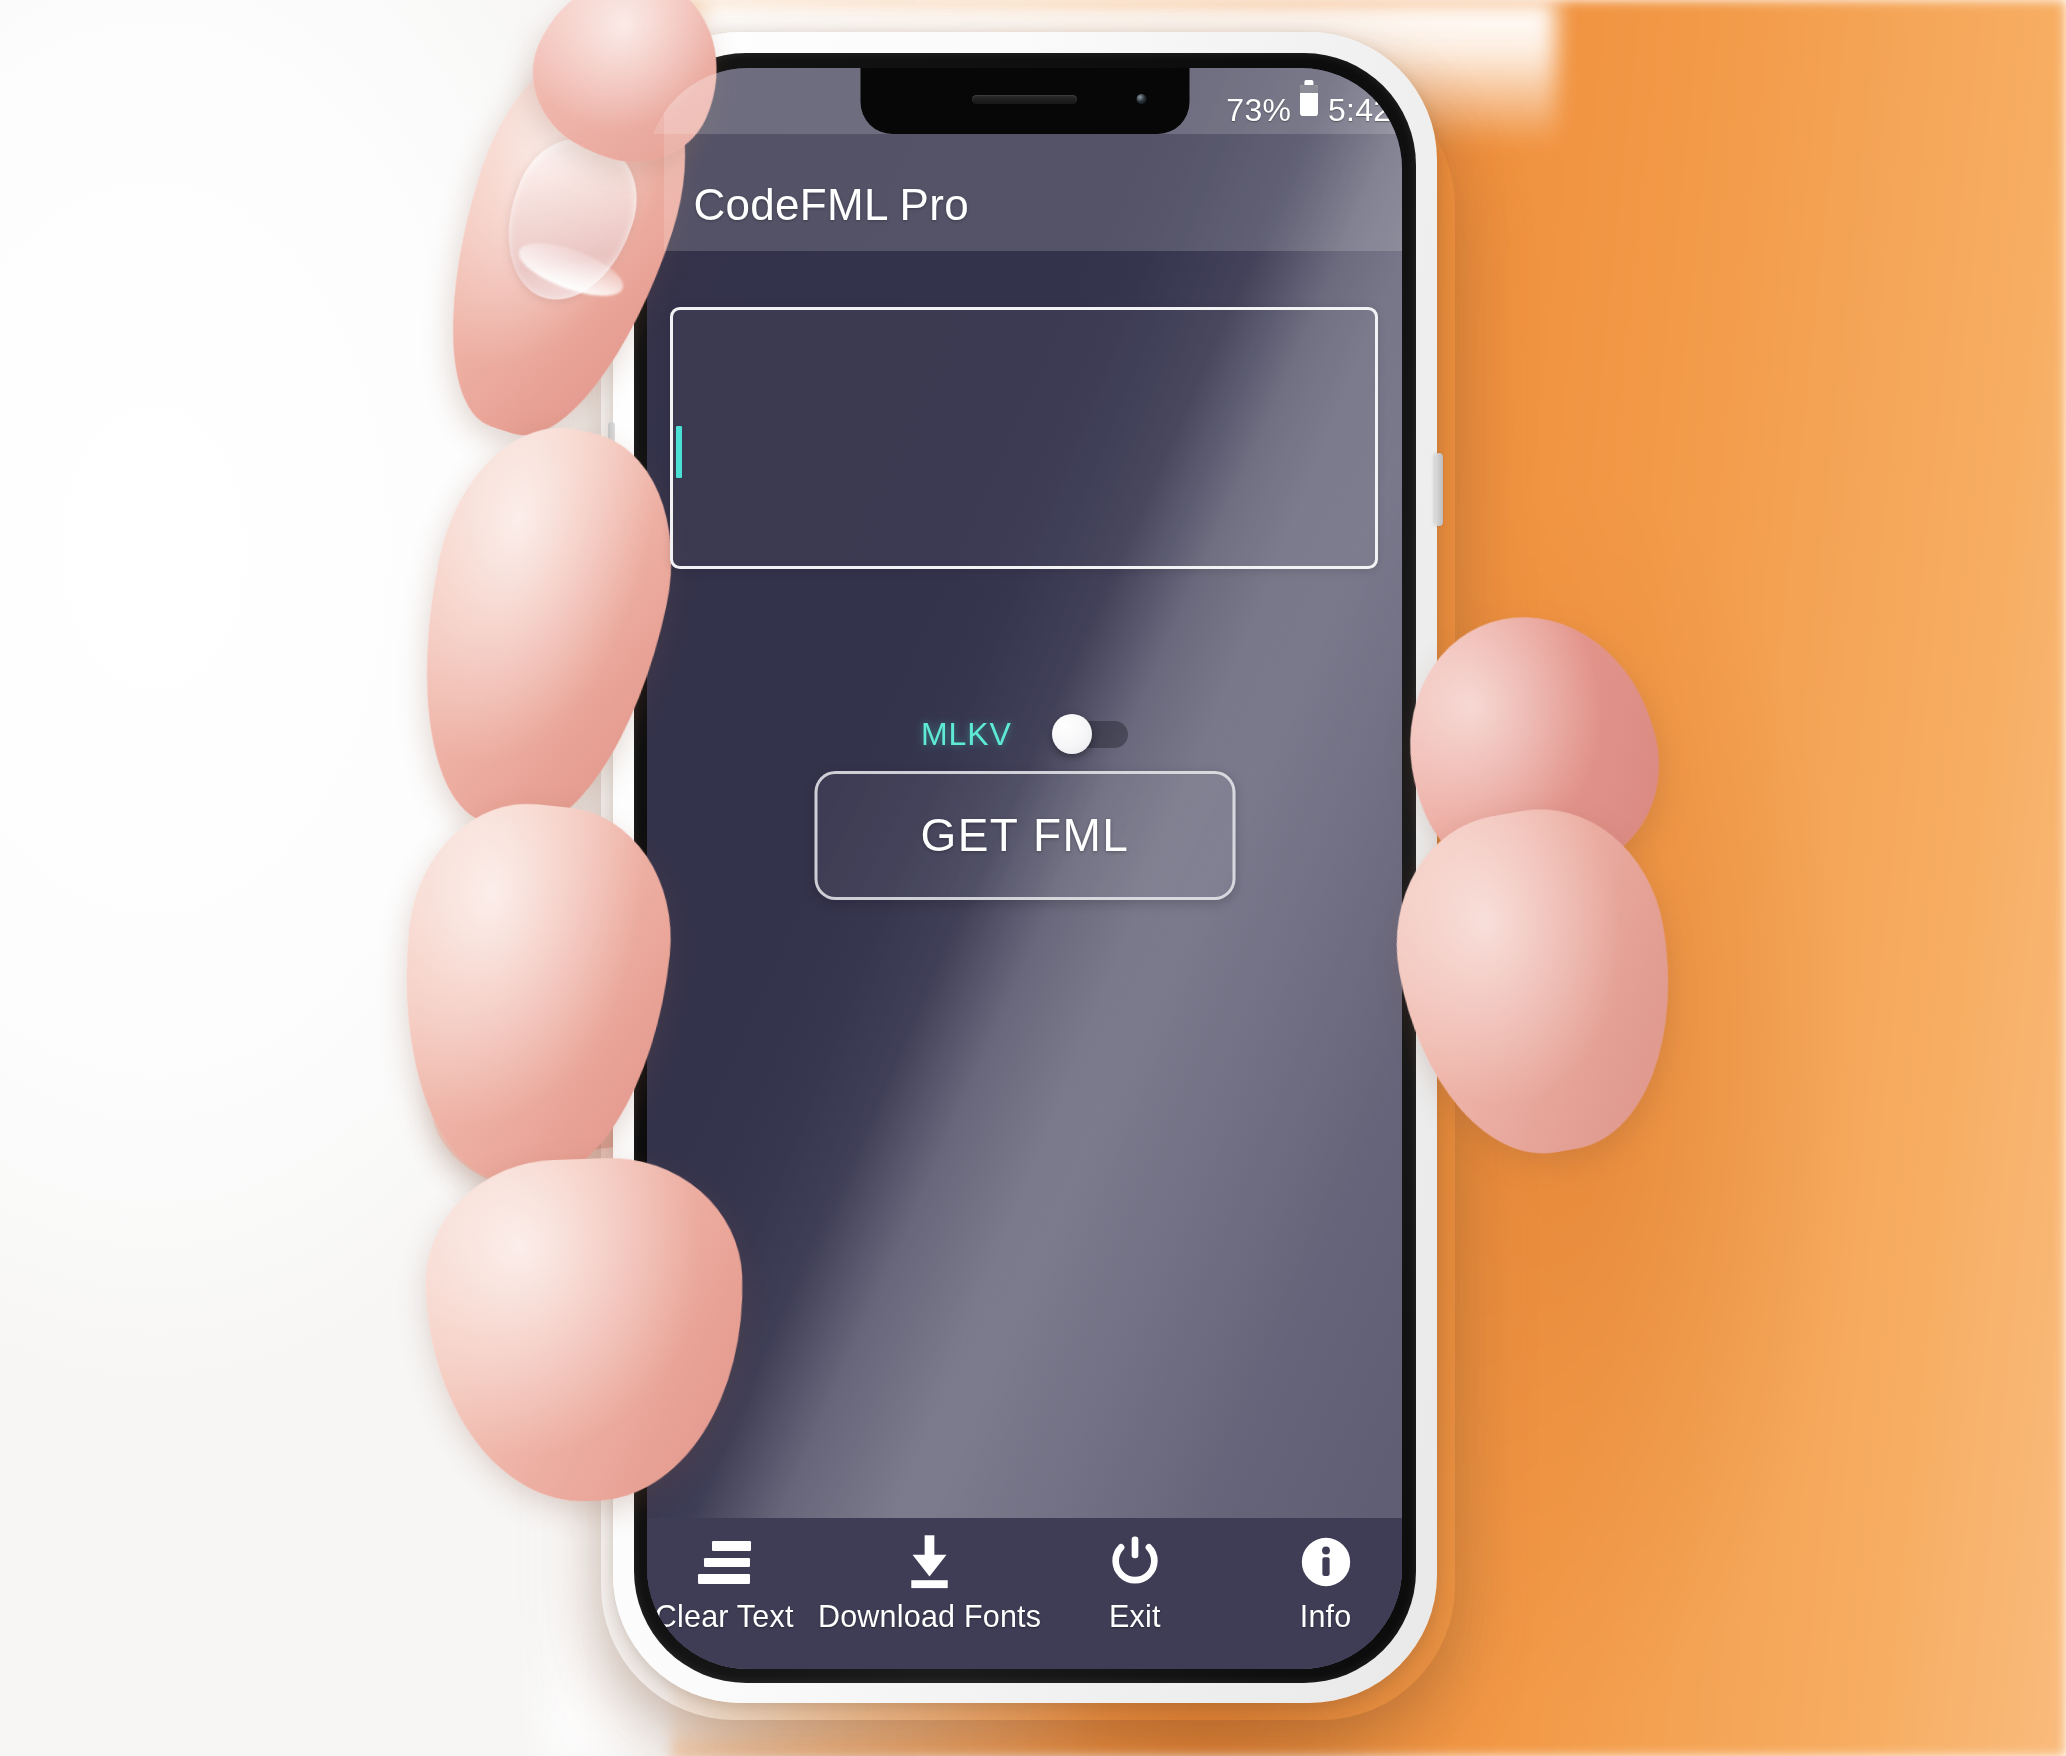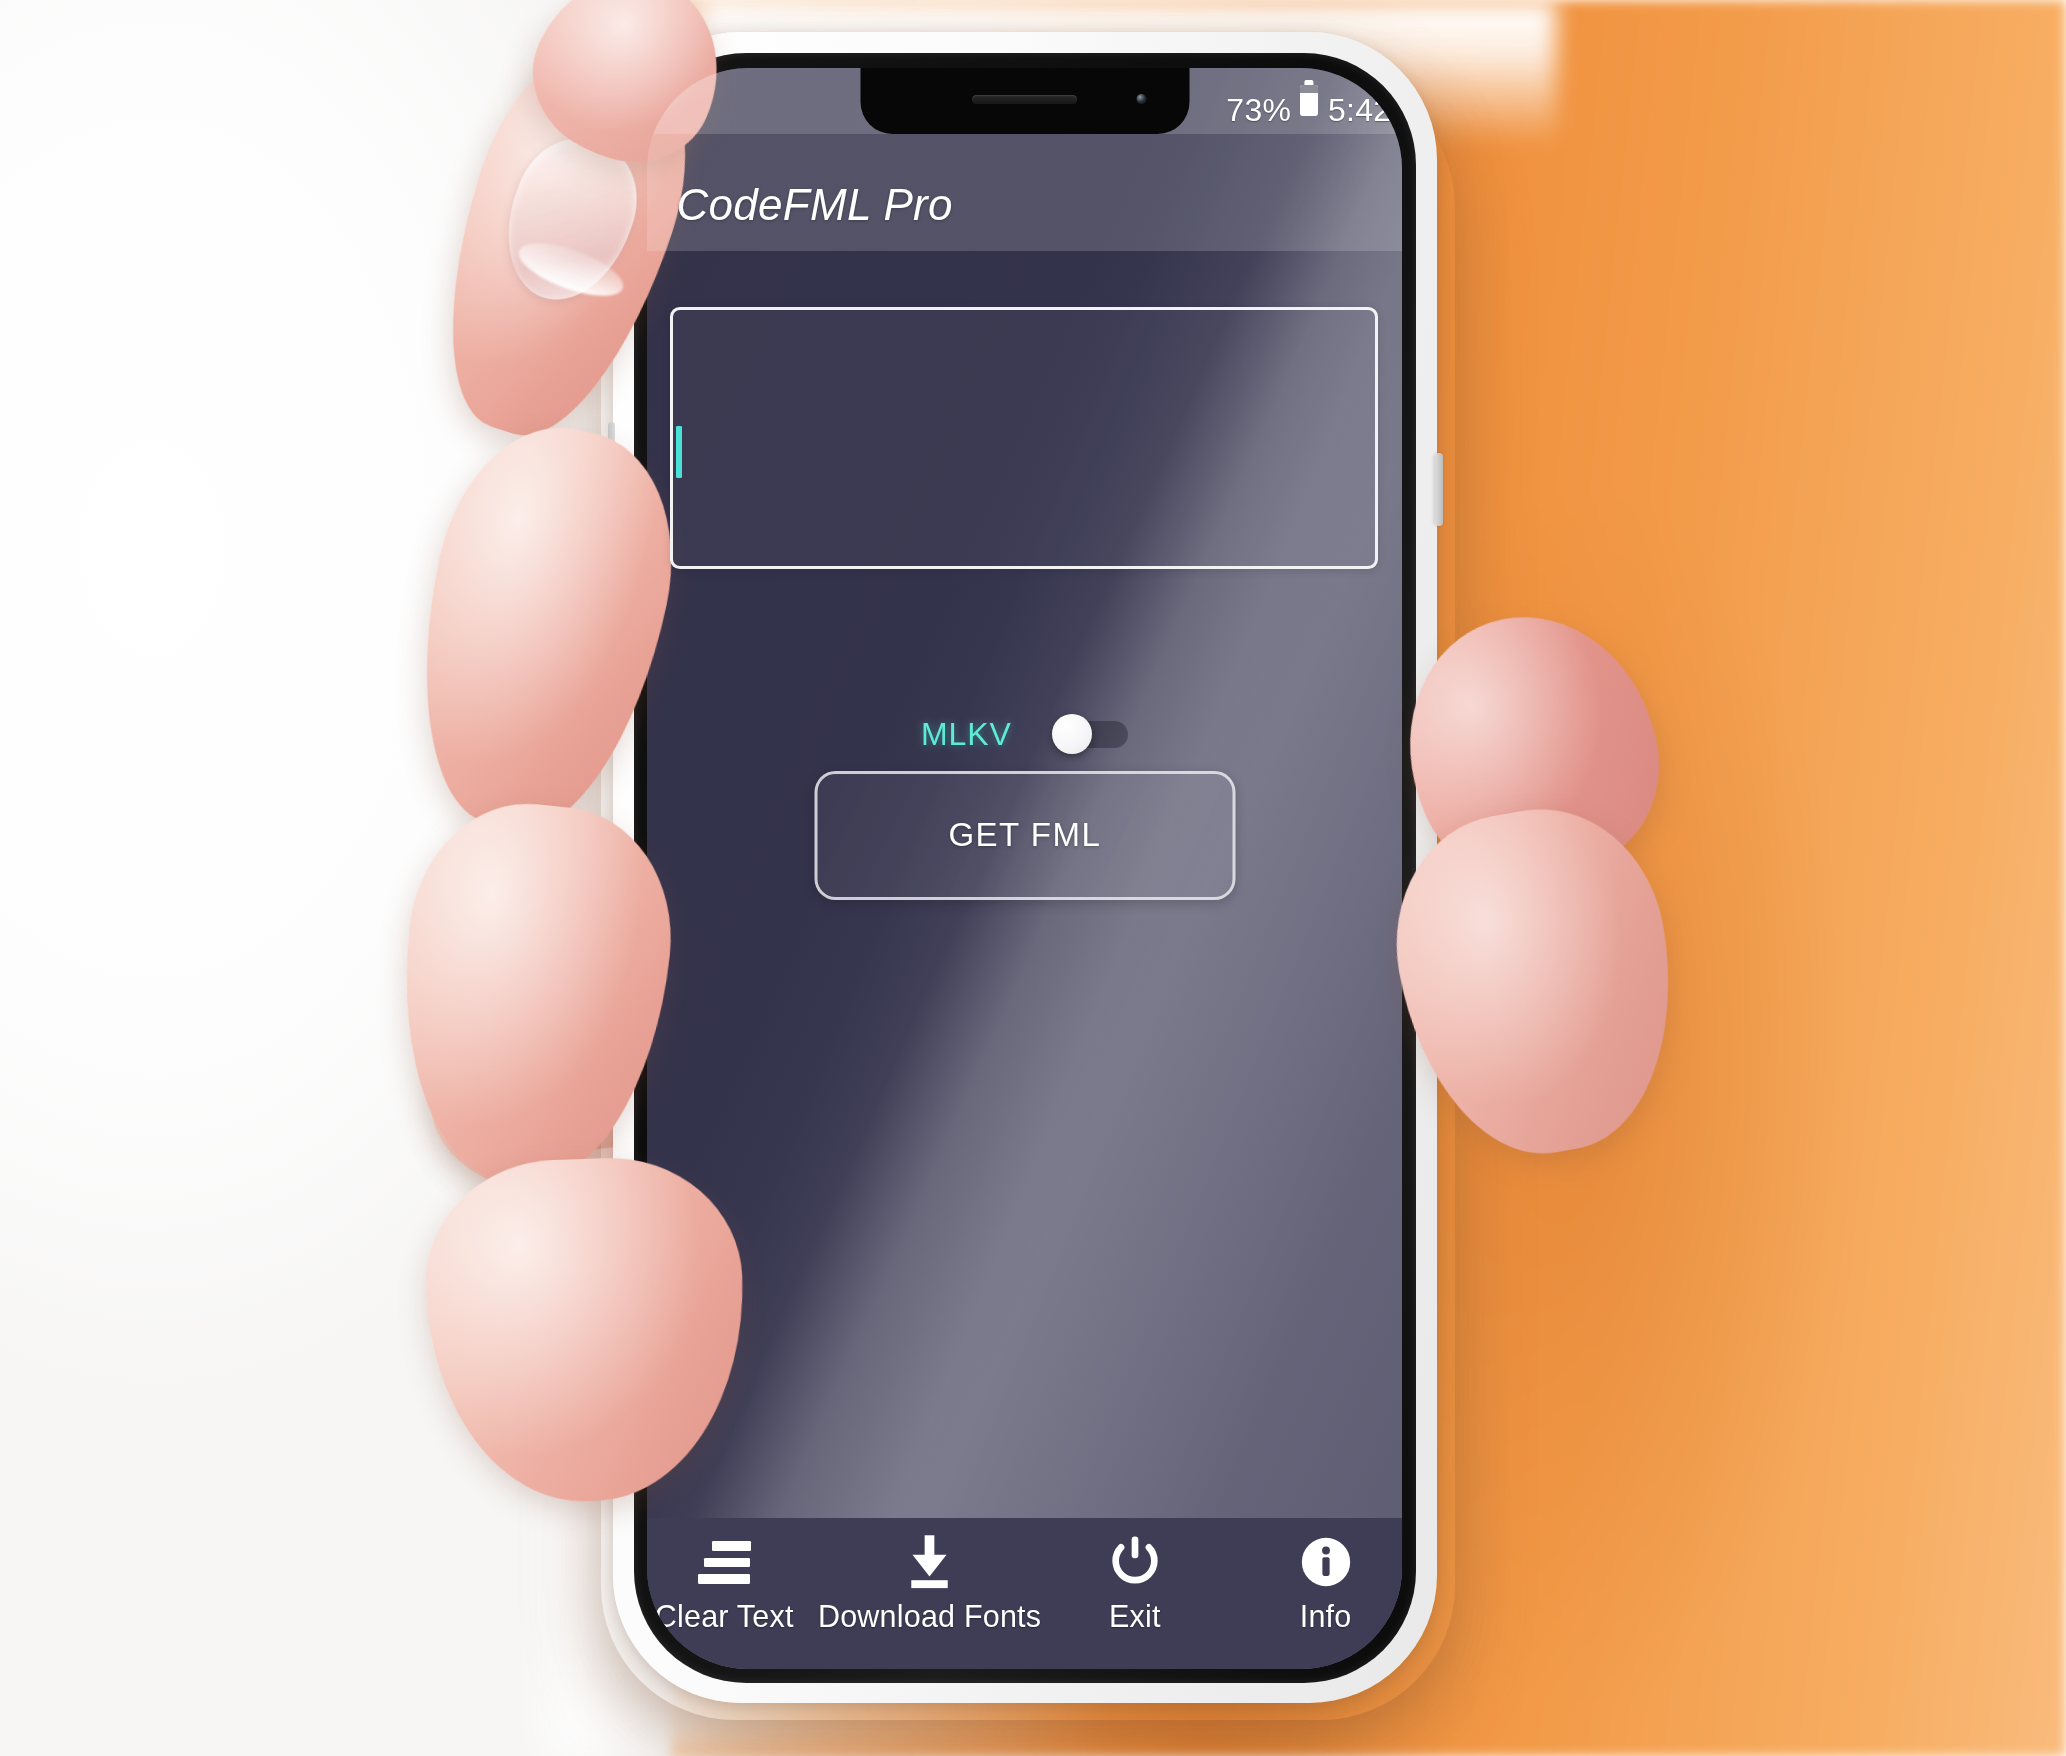--- a/index.html
+++ b/index.html
@@ -157,26 +157,25 @@
     content:""; position:absolute; left:50%; transform:translateX(-50%);
     top:-5.5px; width:9.2px; height:5.5px; border-radius:1.8px 1.8px 0 0; background:#fff;
   }
   .battery .cap-used{
     position:absolute; left:0; top:0; width:100%; height:26%;
     background:rgba(120,120,132,.85); border-radius:3.1px 3.1px 0 0;
   }
 
   
   #appbar{
-    position:absolute; top:0; left:0; width:100%; height:183px;
+    position:absolute; top:0; left:17px; width:100%; height:183px;
     background:rgba(255,255,255,.16);
     display:flex; align-items:flex-end;
     padding:0 0 21px 29px;
     z-index:5;
-    font-style:italic;
   }
   #appbar .title{
     color:#ffffff; font-size:44px; font-weight:400; letter-spacing:0.3px;
     text-shadow:0 1.2px 3.1px rgba(0,0,0,.28);
   }
 
   
   #content{ position:absolute; left:0; top:183px; right:0; bottom:0; z-index:4; }
 
   .input-wrap{
@@ -224,21 +223,21 @@
     box-shadow:0 3.1px 8.5px rgba(0,0,0,.38);
   }
 
   .get-btn{
     position:absolute; left:50%; transform:translateX(-50%);
     top:520px; width:421px; height:129px;
     border:3.7px solid rgba(232,232,236,.85);
     border-radius:21px;
     background:linear-gradient(116deg, rgba(255,255,255,.045) 0%, rgba(255,255,255,.085) 52%, rgba(255,255,255,.05) 100%);
     display:flex; align-items:center; justify-content:center;
-    color:#ffffff; font-size:33px; letter-spacing:1.5px;
+    color:#ffffff; font-size:46px; letter-spacing:1.5px;
     text-shadow:0 1.2px 3.7px rgba(0,0,0,.30);
     box-shadow:0 3.7px 12.2px rgba(0,0,0,.18);
   }
 
   
   #bottomnav{
     position:absolute; left:0; right:0; bottom:0; height:151px;
     background:#3f3d55;
     display:flex; align-items:flex-start; justify-content:space-around;
     padding-top:13.4px;

